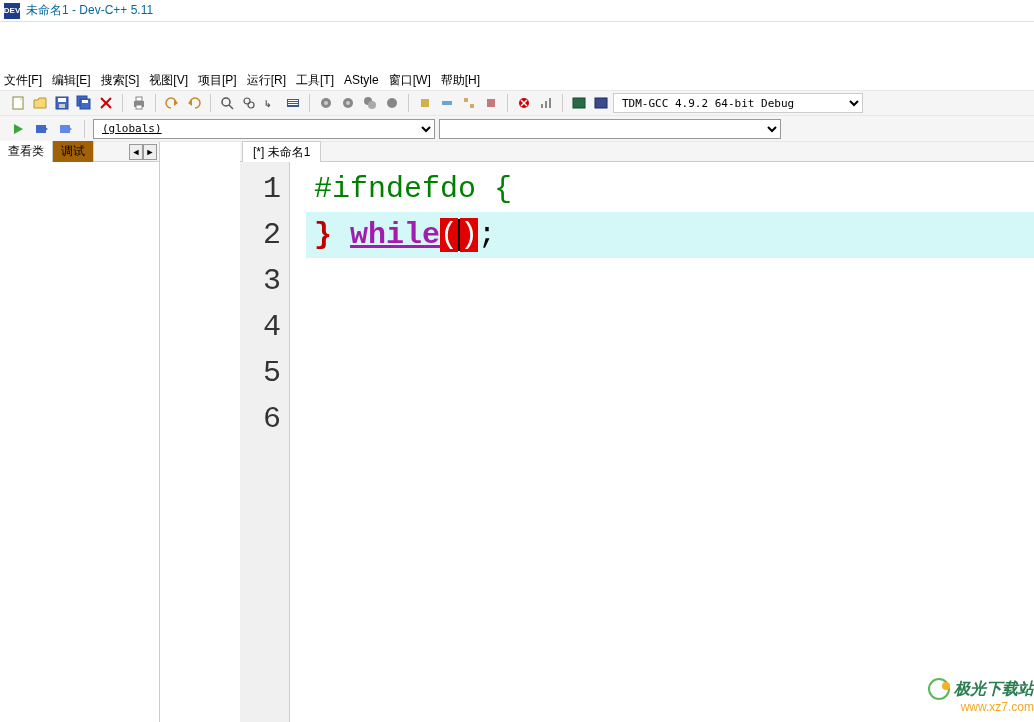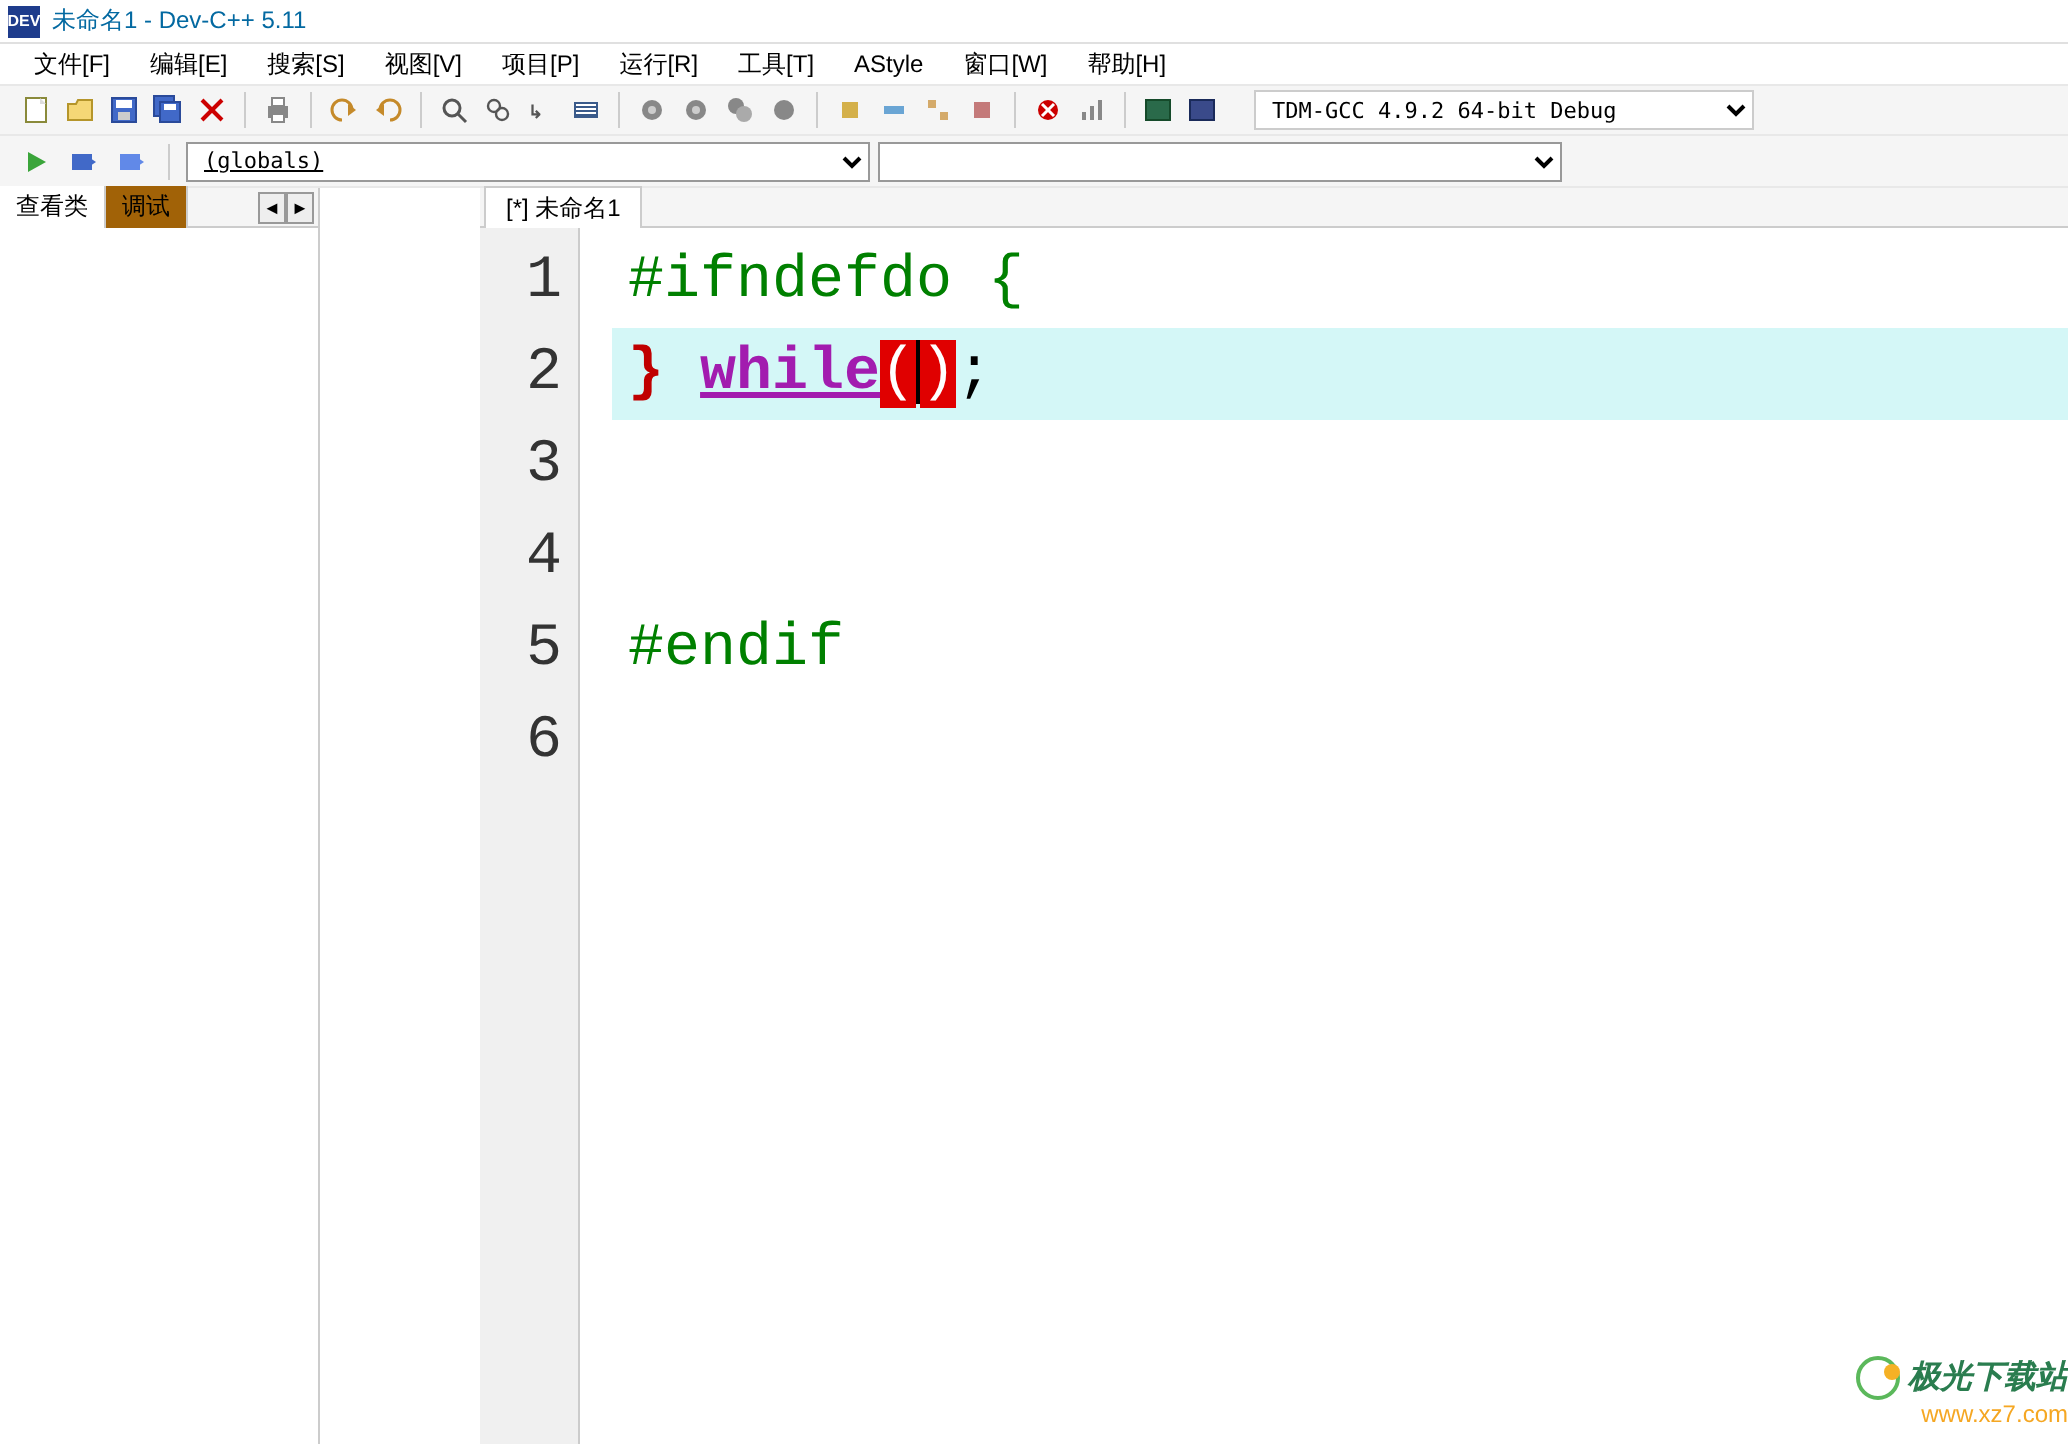--- a/index.html
+++ b/index.html
@@ -1,25 +1,25 @@
 <!DOCTYPE html>
 <html><head>
 <meta charset="utf-8">
 <style>
 * { box-sizing: border-box; margin: 0; padding: 0; }
 body { font-family: "Microsoft YaHei", SimSun, sans-serif; font-size: 12px; background: #fff; width: 1034px; height: 722px; overflow: hidden; position: relative; }
 .titlebar { height: 22px; background: #fff; display: flex; align-items: center; padding-left: 4px; border-bottom: 1px solid #e0e0e0; }
 .titlebar .app-icon { width: 16px; height: 16px; background: #1e3c8c; color: #fff; font-size: 8px; display: flex; align-items: center; justify-content: center; margin-right: 6px; font-weight: bold; }
 .titlebar .title-text { font-size: 12px; color: #0369a1; }
-.menubar { height: 20px; display: flex; align-items: center; padding-left: 13px; gap: 12px; background: #fff; }
+.menubar { height: 20px; display: flex; align-items: center; padding-left: 0; gap: 2px; background: #fff; margin-top: 48px; }
 .menubar .menu-item { padding: 2px 4px; font-size: 12px; cursor: default; }
 .toolbar1 { height: 26px; display: flex; align-items: center; padding-left: 8px; gap: 2px; background: #f5f5f5; border-top: 1px solid #e8e8e8; border-bottom: 1px solid #e8e8e8; }
 .tool-btn { width: 20px; height: 20px; display: flex; align-items: center; justify-content: center; cursor: pointer; border-radius: 2px; }
 .sep { width: 1px; height: 18px; background: #ccc; margin: 0 4px; }
-.compiler-select { flex: 0 0 250px; height: 20px; border: 1px solid #ccc; background: #fff; font-family: monospace; font-size: 11px; padding: 0 4px; margin-left: 14px; }
+.compiler-select { flex: 0 0 250px; height: 20px; border: 1px solid #ccc; background: #fff; font-family: monospace; font-size: 11px; padding: 0 4px; margin-left: 0; }
 .toolbar2 { height: 26px; display: flex; align-items: center; padding-left: 8px; gap: 4px; background: #f5f5f5; border-bottom: 1px solid #e8e8e8; }
 .dropdown { height: 20px; border: 1px solid #999; background: #fff; font-family: monospace; font-size: 11px; padding: 0 4px; text-decoration: underline; }
 .dropdown.d1 { width: 342px; }
 .dropdown.d2 { width: 342px; }
 .main-area { display: flex; height: calc(722px - 22px - 20px - 26px - 26px); gap: 36px; }
 .left-panel { width: 160px; background: #fff; border-right: 1px solid #ccc; }
 .left-tabs { height: 20px; display: flex; align-items: center; border-bottom: 1px solid #ccc; background: #f5f5f5; }
 .left-tab { padding: 2px 8px; font-size: 12px; border-right: 1px solid #ccc; background: #a16207; cursor: pointer; }
 .left-tab.active { background: #fff; }
 .nav-arrows { display: flex; margin-left: auto; margin-right: 2px; }
@@ -272,21 +272,20 @@
         <div class="ln">3</div>
         <div class="ln">4</div>
         <div class="ln">5</div>
         <div class="ln">6</div>
       </div>
       <div class="code-lines">
         <div class="code-line"><span class="preproc">#ifndefdo {</span></div>
         <div class="code-line highlighted"><span class="brace">}</span><span> </span><span class="keyword">while</span><span class="paren-match">(</span><span class="cursor-line"></span><span class="paren-match">)</span><span class="semicolon">;</span></div>
         <div class="code-line"></div>
         <div class="code-line"></div>
-        <div class="code-line"><span class="preproc">#endif</span></div>
         <div class="code-line"></div>
       </div>
     </div>
   </div>
 </div>
 
 <div class="watermark">
   <span class="wm-logo"></span><span class="wm-text">极光下载站</span>
   <span class="wm-url">www.xz7.com</span>
 </div>

